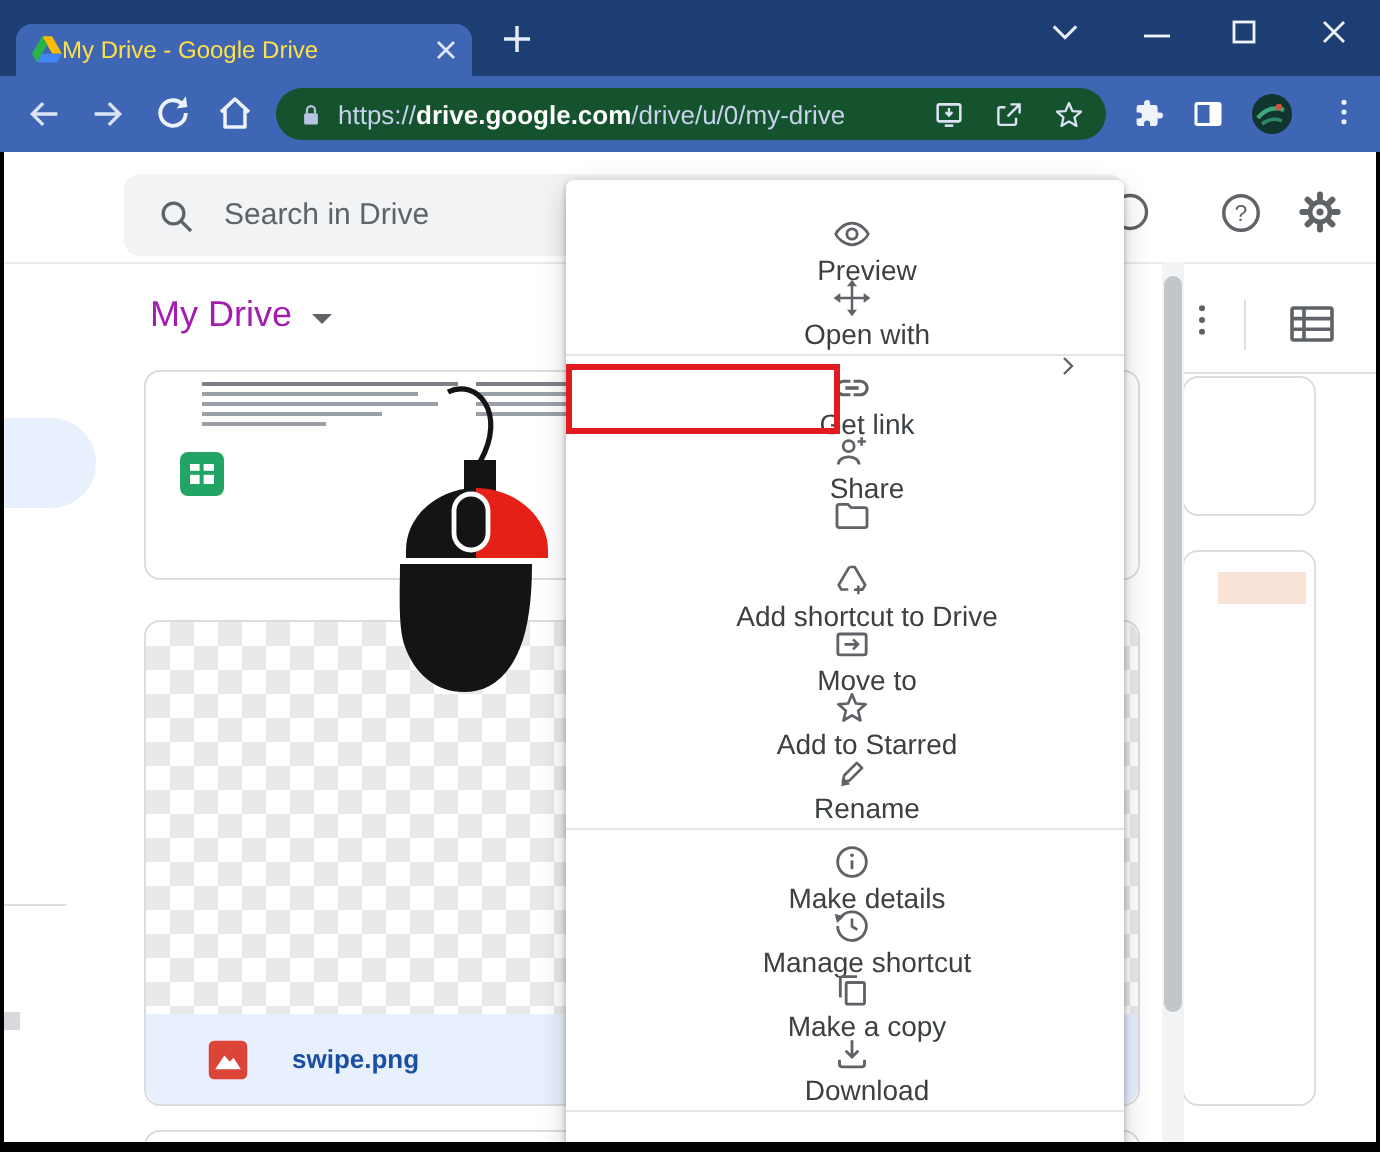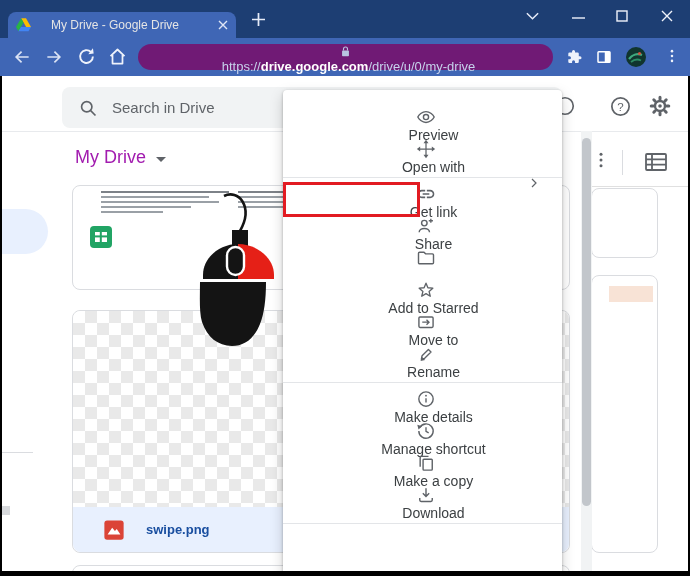--- a/index.html
+++ b/index.html
@@ -3,24 +3,24 @@
 <meta charset="utf-8">
 <style>
   html,body{margin:0;padding:0;}
   body{width:690px;height:576px;position:relative;overflow:hidden;background:#000;
        font-family:"Liberation Sans","DejaVu Sans",sans-serif;}
   .abs{position:absolute;}
   
   .titlebar{left:0;top:0;width:690px;height:38px;background:#1d3e73;}
   .tab{left:8px;top:12px;width:228px;height:26px;background:#3f66b5;border-radius:8px 8px 0 0;
        display:flex;align-items:center;padding:0 8px;box-sizing:border-box;}
-  .tab-title{color:#e5e5e5;font-size:12px;margin-left:20px;white-space:nowrap;overflow:hidden;flex:1;}
+  .tab-title{color:#fde047;font-size:12px;margin-left:0;white-space:nowrap;overflow:hidden;flex:1;}
   .toolbar{left:0;top:38px;width:690px;height:38px;background:#3f66b5;}
-  .urlbar{left:138px;top:6px;width:415px;height:26px;background:#701a75;border-radius:13px;
-          display:flex;align-items:center;padding:0 10px;box-sizing:border-box;flex-direction:column;}
+  .urlbar{left:138px;top:6px;width:415px;height:26px;background:#14532d;border-radius:13px;
+          display:flex;align-items:center;padding:0 10px;box-sizing:border-box;}
   .urltext{font-size:13px;color:#c7d2ec;margin-left:6px;white-space:nowrap;}
   .urltext b{color:#fff;font-weight:700;}
   
   .page{left:2px;top:76px;width:686px;height:495px;background:#fff;}
   .searchbar{left:60px;top:11px;width:500px;height:41px;background:#f1f3f4;border-radius:8px;
              display:flex;align-items:center;padding:0 16px;box-sizing:border-box;}
   .search-ph{color:#5f6368;font-size:15px;margin-left:14px;}
   .hdr-line{left:0;top:55px;width:686px;height:1px;background:#e8eaed;}
   .loc-title{left:73px;top:71px;font-size:18px;color:#a21caf;display:flex;align-items:center;}
   .caret{width:0;height:0;border-left:5px solid transparent;border-right:5px solid transparent;
@@ -345,38 +345,48 @@
   </div>
 
   <div class="mi">
     <span class="ic">
         <svg viewBox="0 0 24 24" width="20" height="20">
           <path d="M3 6.3c0-.7.6-1.3 1.3-1.3h5.2l2 2h8.2c.7 0 1.3.6 1.3 1.3v9.4c0 .7-.6 1.3-1.3 1.3H4.3c-.7 0-1.3-.6-1.3-1.3V6.3z" fill="none" stroke="#5f6368" stroke-width="1.7"></path>
         </svg>
       </span>
   </div>
 
-
-  <div class="mi">
-    <span class="ic">
-        <svg viewBox="0 0 24 24" width="20" height="20">
-          <path d="M12 3.8l2.3 5.5 5.9.5-4.5 3.9 1.4 5.8L12 16.4l-5.1 3.1 1.4-5.8-4.5-3.9 5.9-.5z" fill="none" stroke="#5f6368" stroke-width="1.6" stroke-linejoin="round"></path>
-        </svg>
-      </span>
-    <span class="lbl">Add to Starred</span>
+  <div class="mi">
+    <span class="ic">
+        <svg viewBox="0 0 24 24" width="20" height="20">
+          <path d="M10.4 4.2h3.2l6.3 10.8-1.6 2.7h-4" fill="none" stroke="#5f6368" stroke-width="1.6" stroke-linejoin="round"></path>
+          <path d="M10.4 4.2L4 15l1.6 2.7h4.2" fill="none" stroke="#5f6368" stroke-width="1.6" stroke-linejoin="round"></path>
+          <path d="M15.8 15.3v5.2M13.2 17.9h5.2" stroke="#5f6368" stroke-width="1.5"></path>
+        </svg>
+      </span>
+    <span class="lbl">Add shortcut to Drive</span>
   </div>
 
   <div class="mi">
     <span class="ic">
         <svg viewBox="0 0 24 24" width="20" height="20">
           <rect x="3.5" y="6" width="17" height="12.5" rx="1.3" fill="none" stroke="#5f6368" stroke-width="1.7"></rect>
           <path d="M7.5 12.2h8M12.6 9.2l3 3-3 3" fill="none" stroke="#5f6368" stroke-width="1.6"></path>
         </svg>
       </span>
     <span class="lbl">Move to</span>
+  </div>
+
+  <div class="mi">
+    <span class="ic">
+        <svg viewBox="0 0 24 24" width="20" height="20">
+          <path d="M12 3.8l2.3 5.5 5.9.5-4.5 3.9 1.4 5.8L12 16.4l-5.1 3.1 1.4-5.8-4.5-3.9 5.9-.5z" fill="none" stroke="#5f6368" stroke-width="1.6" stroke-linejoin="round"></path>
+        </svg>
+      </span>
+    <span class="lbl">Add to Starred</span>
   </div>
 
   <div class="mi">
     <span class="ic">
         <svg viewBox="0 0 24 24" width="20" height="20">
           <path d="M7.3 14.1L14.9 6.5l3.1 3.1-7.6 7.6-3.9.8.8-3.9z" fill="none" stroke="#5f6368" stroke-width="1.6" stroke-linejoin="round"></path>
           <polygon points="5.5,20.5 11,19.3 6.7,15" fill="#5f6368"></polygon>
         </svg>
       </span>
     <span class="lbl">Rename</span>

